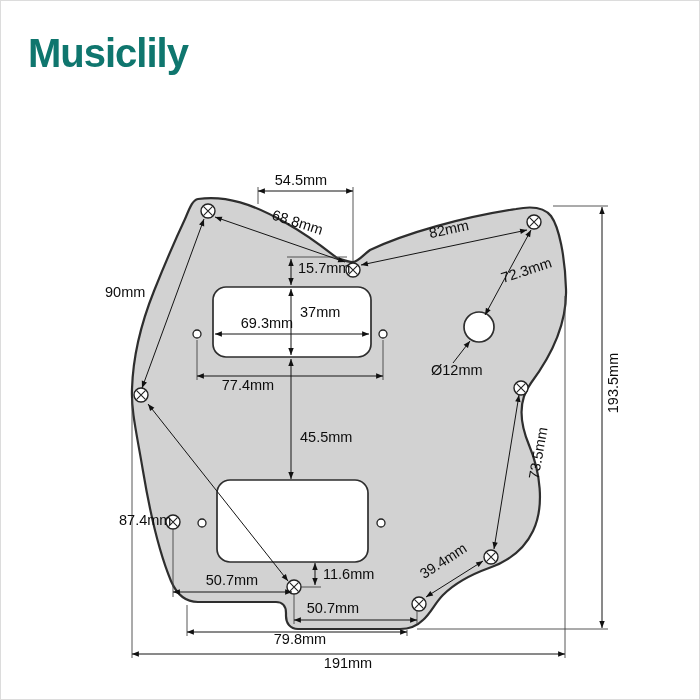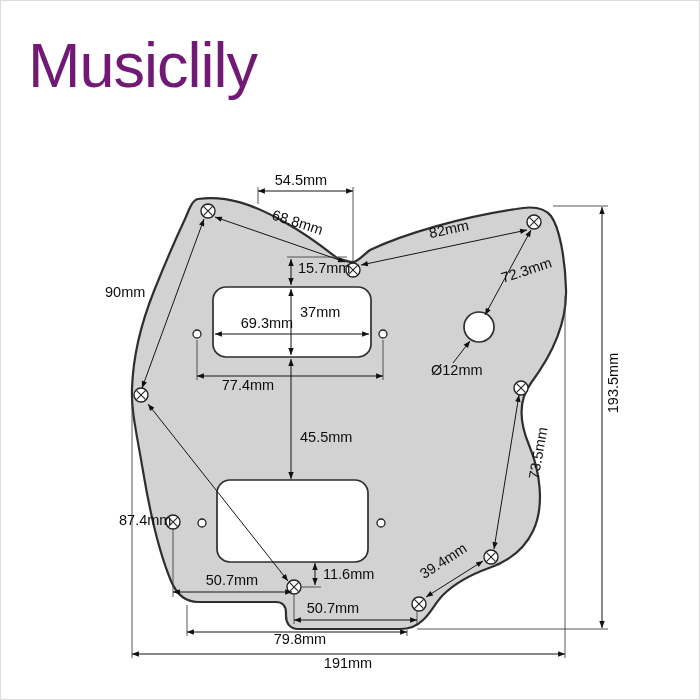--- a/index.html
+++ b/index.html
@@ -2,22 +2,22 @@
 <html><head>
 <meta charset="utf-8">
 <style>
   html,body{margin:0;padding:0;background:#fff;}
   .frame{
     position:relative;width:700px;height:700px;background:#ffffff;
     border:1px solid #dcdcdc;box-sizing:border-box;overflow:hidden;
     font-family:"Liberation Sans",sans-serif;
   }
   .logo{
-    position:absolute;left:27px;top:30px;font-size:63px;line-height:1.1;
-    color:#701a75;letter-spacing:-1px;font-weight:400;
+    position:absolute;left:27px;top:30px;font-size:40px;line-height:1.1;
+    color:#0f766e;letter-spacing:-1px;font-weight:700;
   }
   svg{position:absolute;left:0;top:0;}
   .guard{stroke:#2e2e2e;stroke-width:2.2;stroke-linejoin:round;}
   .cut{fill:#ffffff;stroke:#2e2e2e;stroke-width:1.7;}
   .sh{fill:#ffffff;stroke:#222222;stroke-width:1.4;}
   .shx{stroke:#222222;stroke-width:1.1;fill:none;}
   .pdot{fill:#ffffff;stroke:#222222;stroke-width:1.3;}
   .dl{stroke:#141414;stroke-width:1;fill:none;marker-start:url(#arw);marker-end:url(#arw);}
   .ldr{stroke:#141414;stroke-width:1;fill:none;marker-end:url(#arw);}
   .ext{stroke:#444444;stroke-width:0.9;fill:none;}

